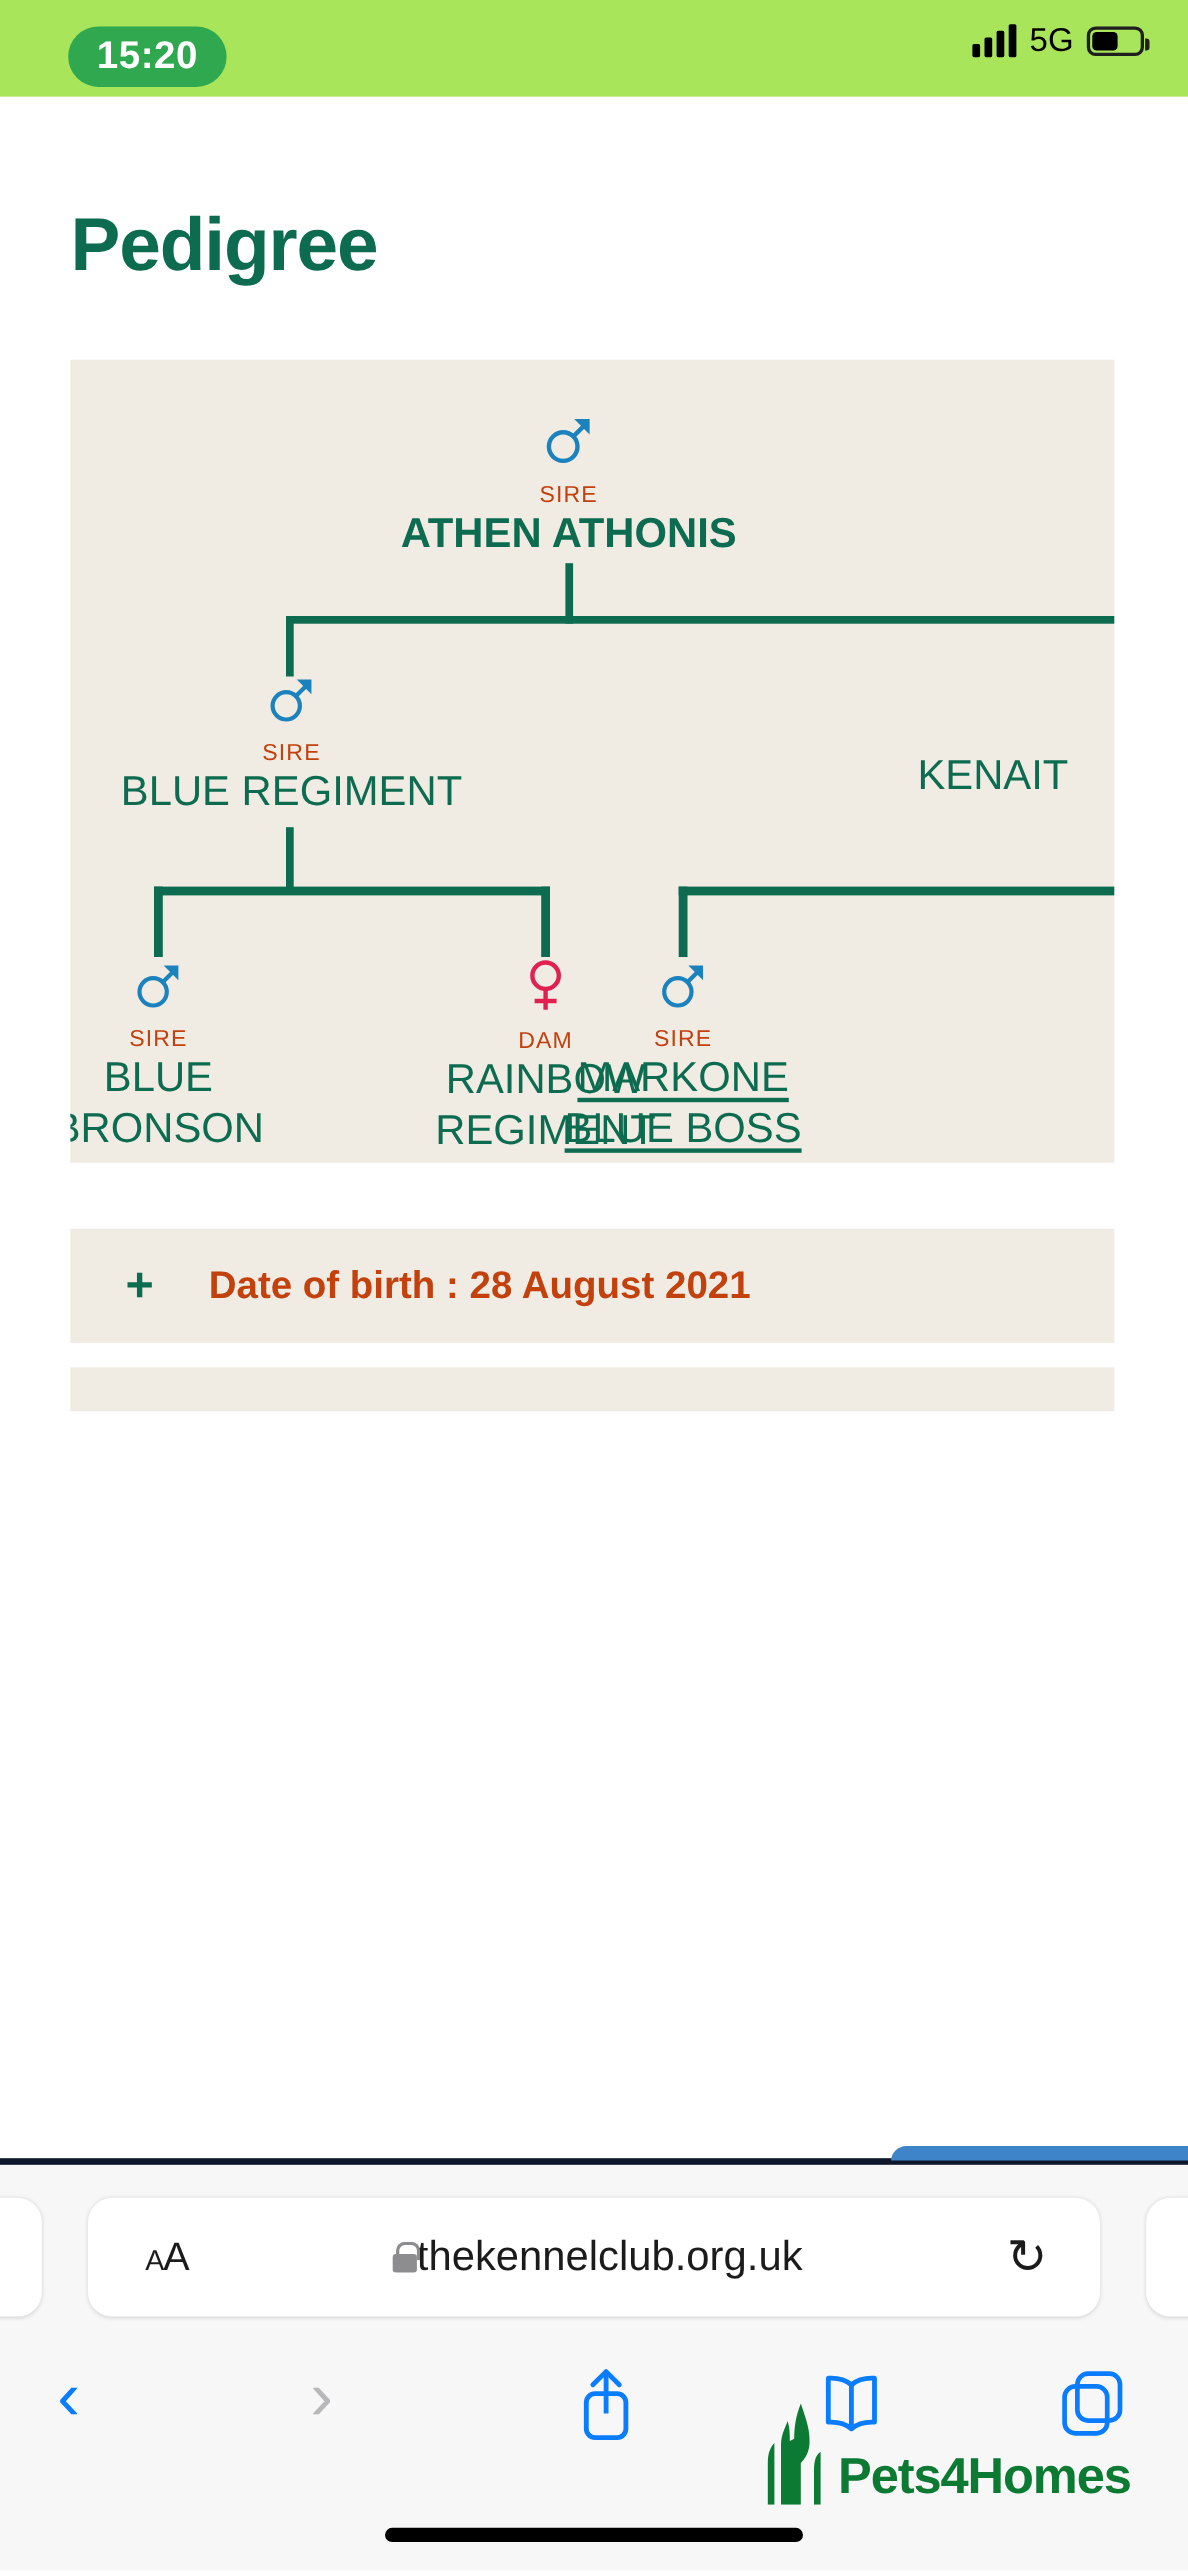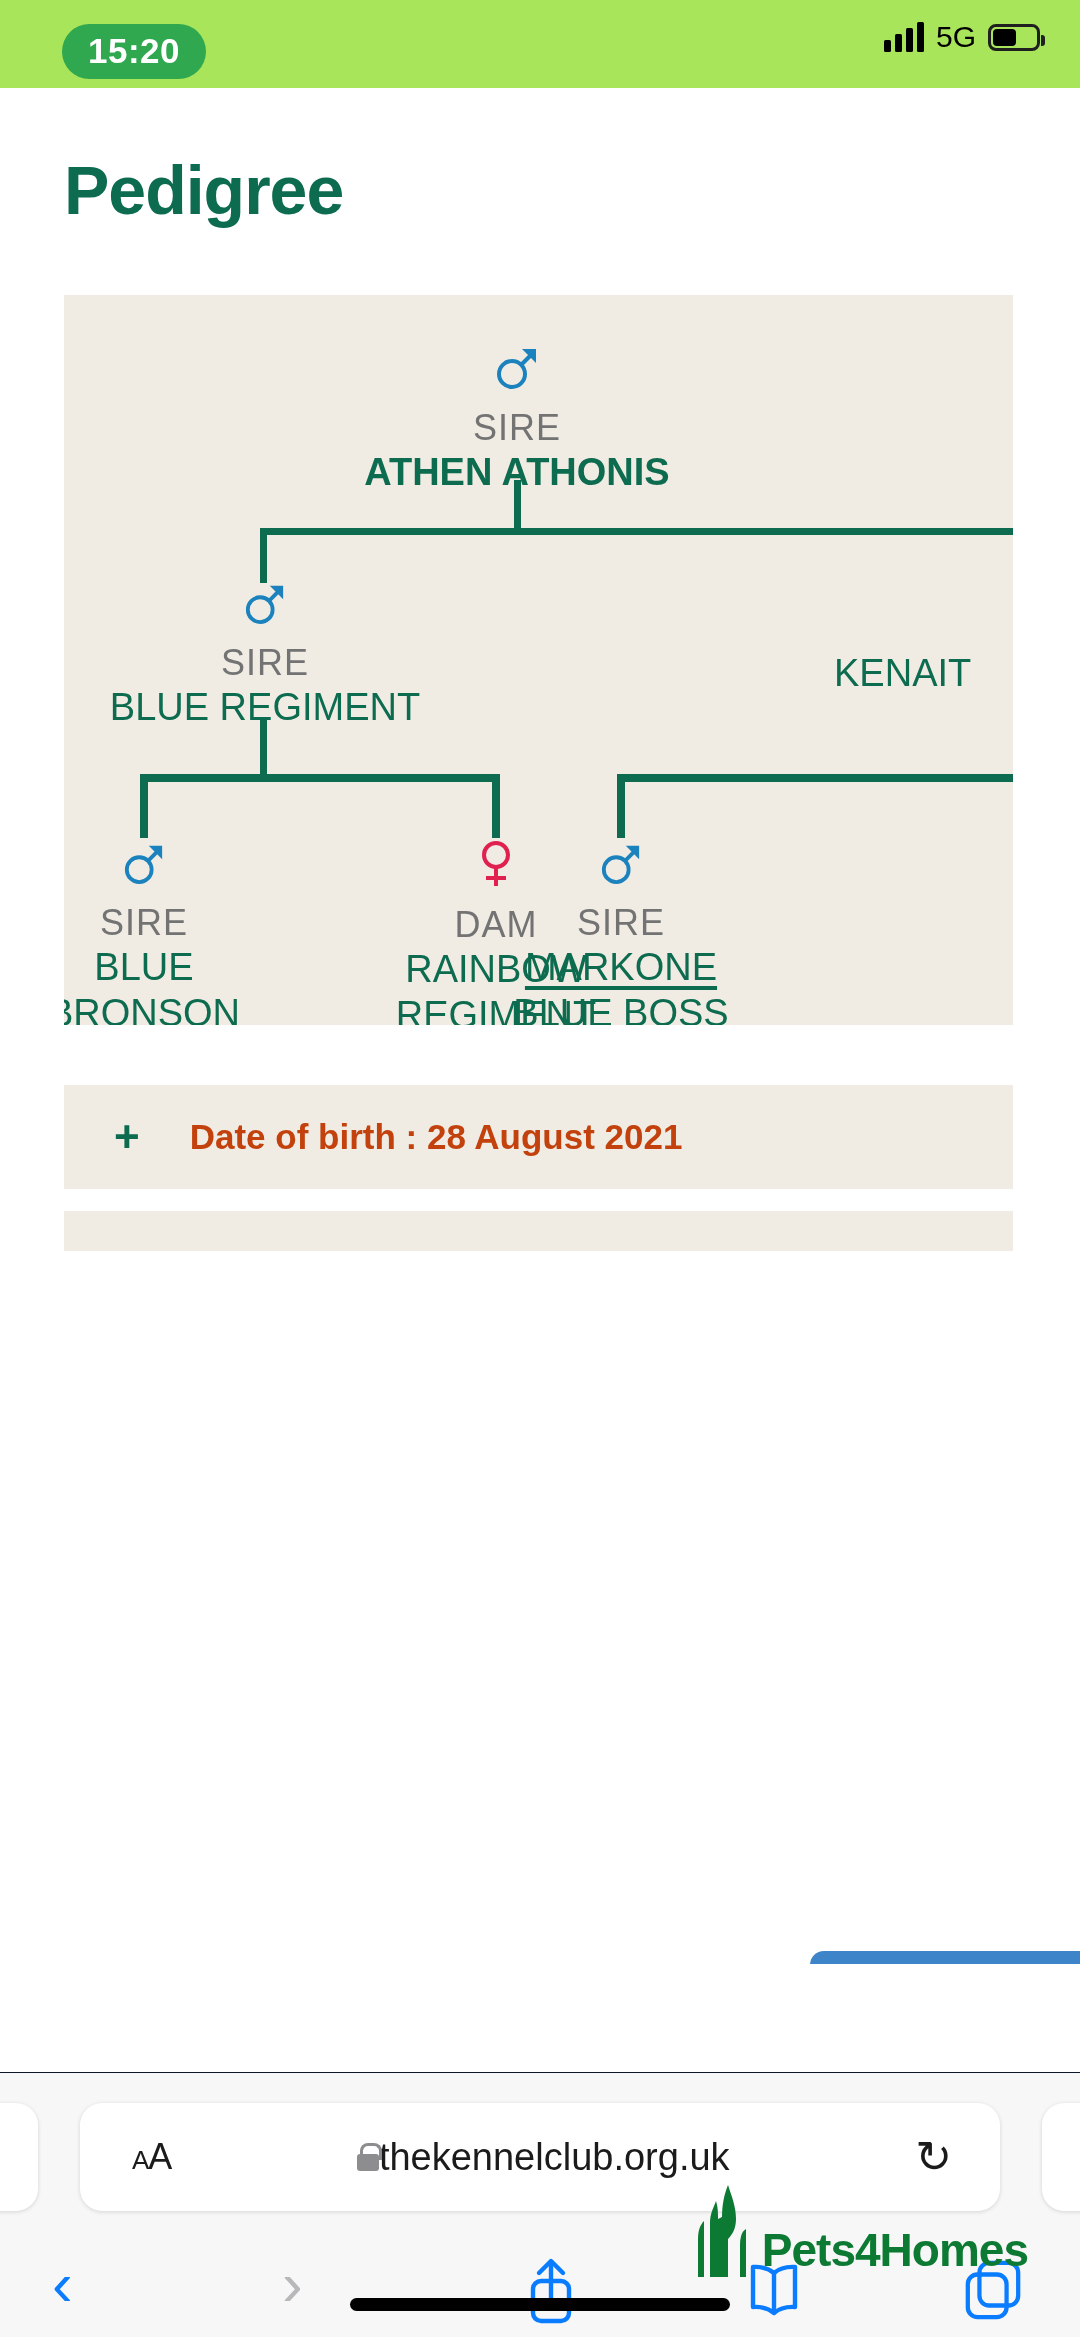--- a/index.html
+++ b/index.html
@@ -51,36 +51,36 @@
   
   .page{ position:relative; background:#fff; height:1876px; overflow:hidden; }
 
   h1.section-title{
     color:#0d6b4f;
     font-size:68px;
     font-weight:bold;
     letter-spacing:-1px;
     padding-left:64px;
   }
-  #pedigree-title{ padding-top:63px; }
+  #pedigree-title{ padding-top:95px; }
   #litters-title{ padding-top:60px; }
 
   .pedigree-panel{
     margin:66px 0 0 64px;
     width:949px; height:730px;
     background:#f0ece4;
     position:relative;
     overflow:hidden;
   }
 
   
   .node{ position:absolute; text-align:center; }
   .node .sym{ font-size:0; line-height:0; margin-bottom:14px; }
   .node .rel{
-    font-size:36px; color:#737373; letter-spacing:1px; line-height:1.25;
+    font-size:21px; color:#c2410c; letter-spacing:1px; line-height:1.25;
   }
   .node .nm{
     font-size:38px; color:#0d6b4f; line-height:1.2; white-space:nowrap;
   }
   .node .nm.bold{ font-weight:bold; }
   .node .nm.link{ text-decoration:underline; text-underline-offset:6px; text-decoration-thickness:4px; }
 
   
   .ln{ position:absolute; background:#0d6b4f; }
 
@@ -103,23 +103,23 @@
     background:#3d85c8; color:#fff;
     border-radius:14px 0 0 0;
     height:72px; width:270px;
     display:flex; align-items:center; justify-content:center; gap:16px;
     font-size:38px;
     z-index:6;
   }
 
   
   .safari{
-    position:absolute; left:0; bottom:0; width:1080px; height:265px;
+    position:absolute; left:0; bottom:0; width:1080px; height:375px;
     background:#f7f7f7;
-    border-top:1px solid #0f172a;
+    border-top:6px solid #0f172a;
   }
   .tabstrip{ position:relative; height:150px; }
   .tab-card{
     position:absolute; top:30px;
     height:108px; background:#fff; border-radius:22px;
     box-shadow:0 1px 4px rgba(0,0,0,.14);
   }
   .tab-card.main{ left:80px; width:920px; display:flex; align-items:center; }
   .tab-card.side-l{ left:-52px; width:90px; }
   .tab-card.side-r{ right:-52px; width:90px; }

